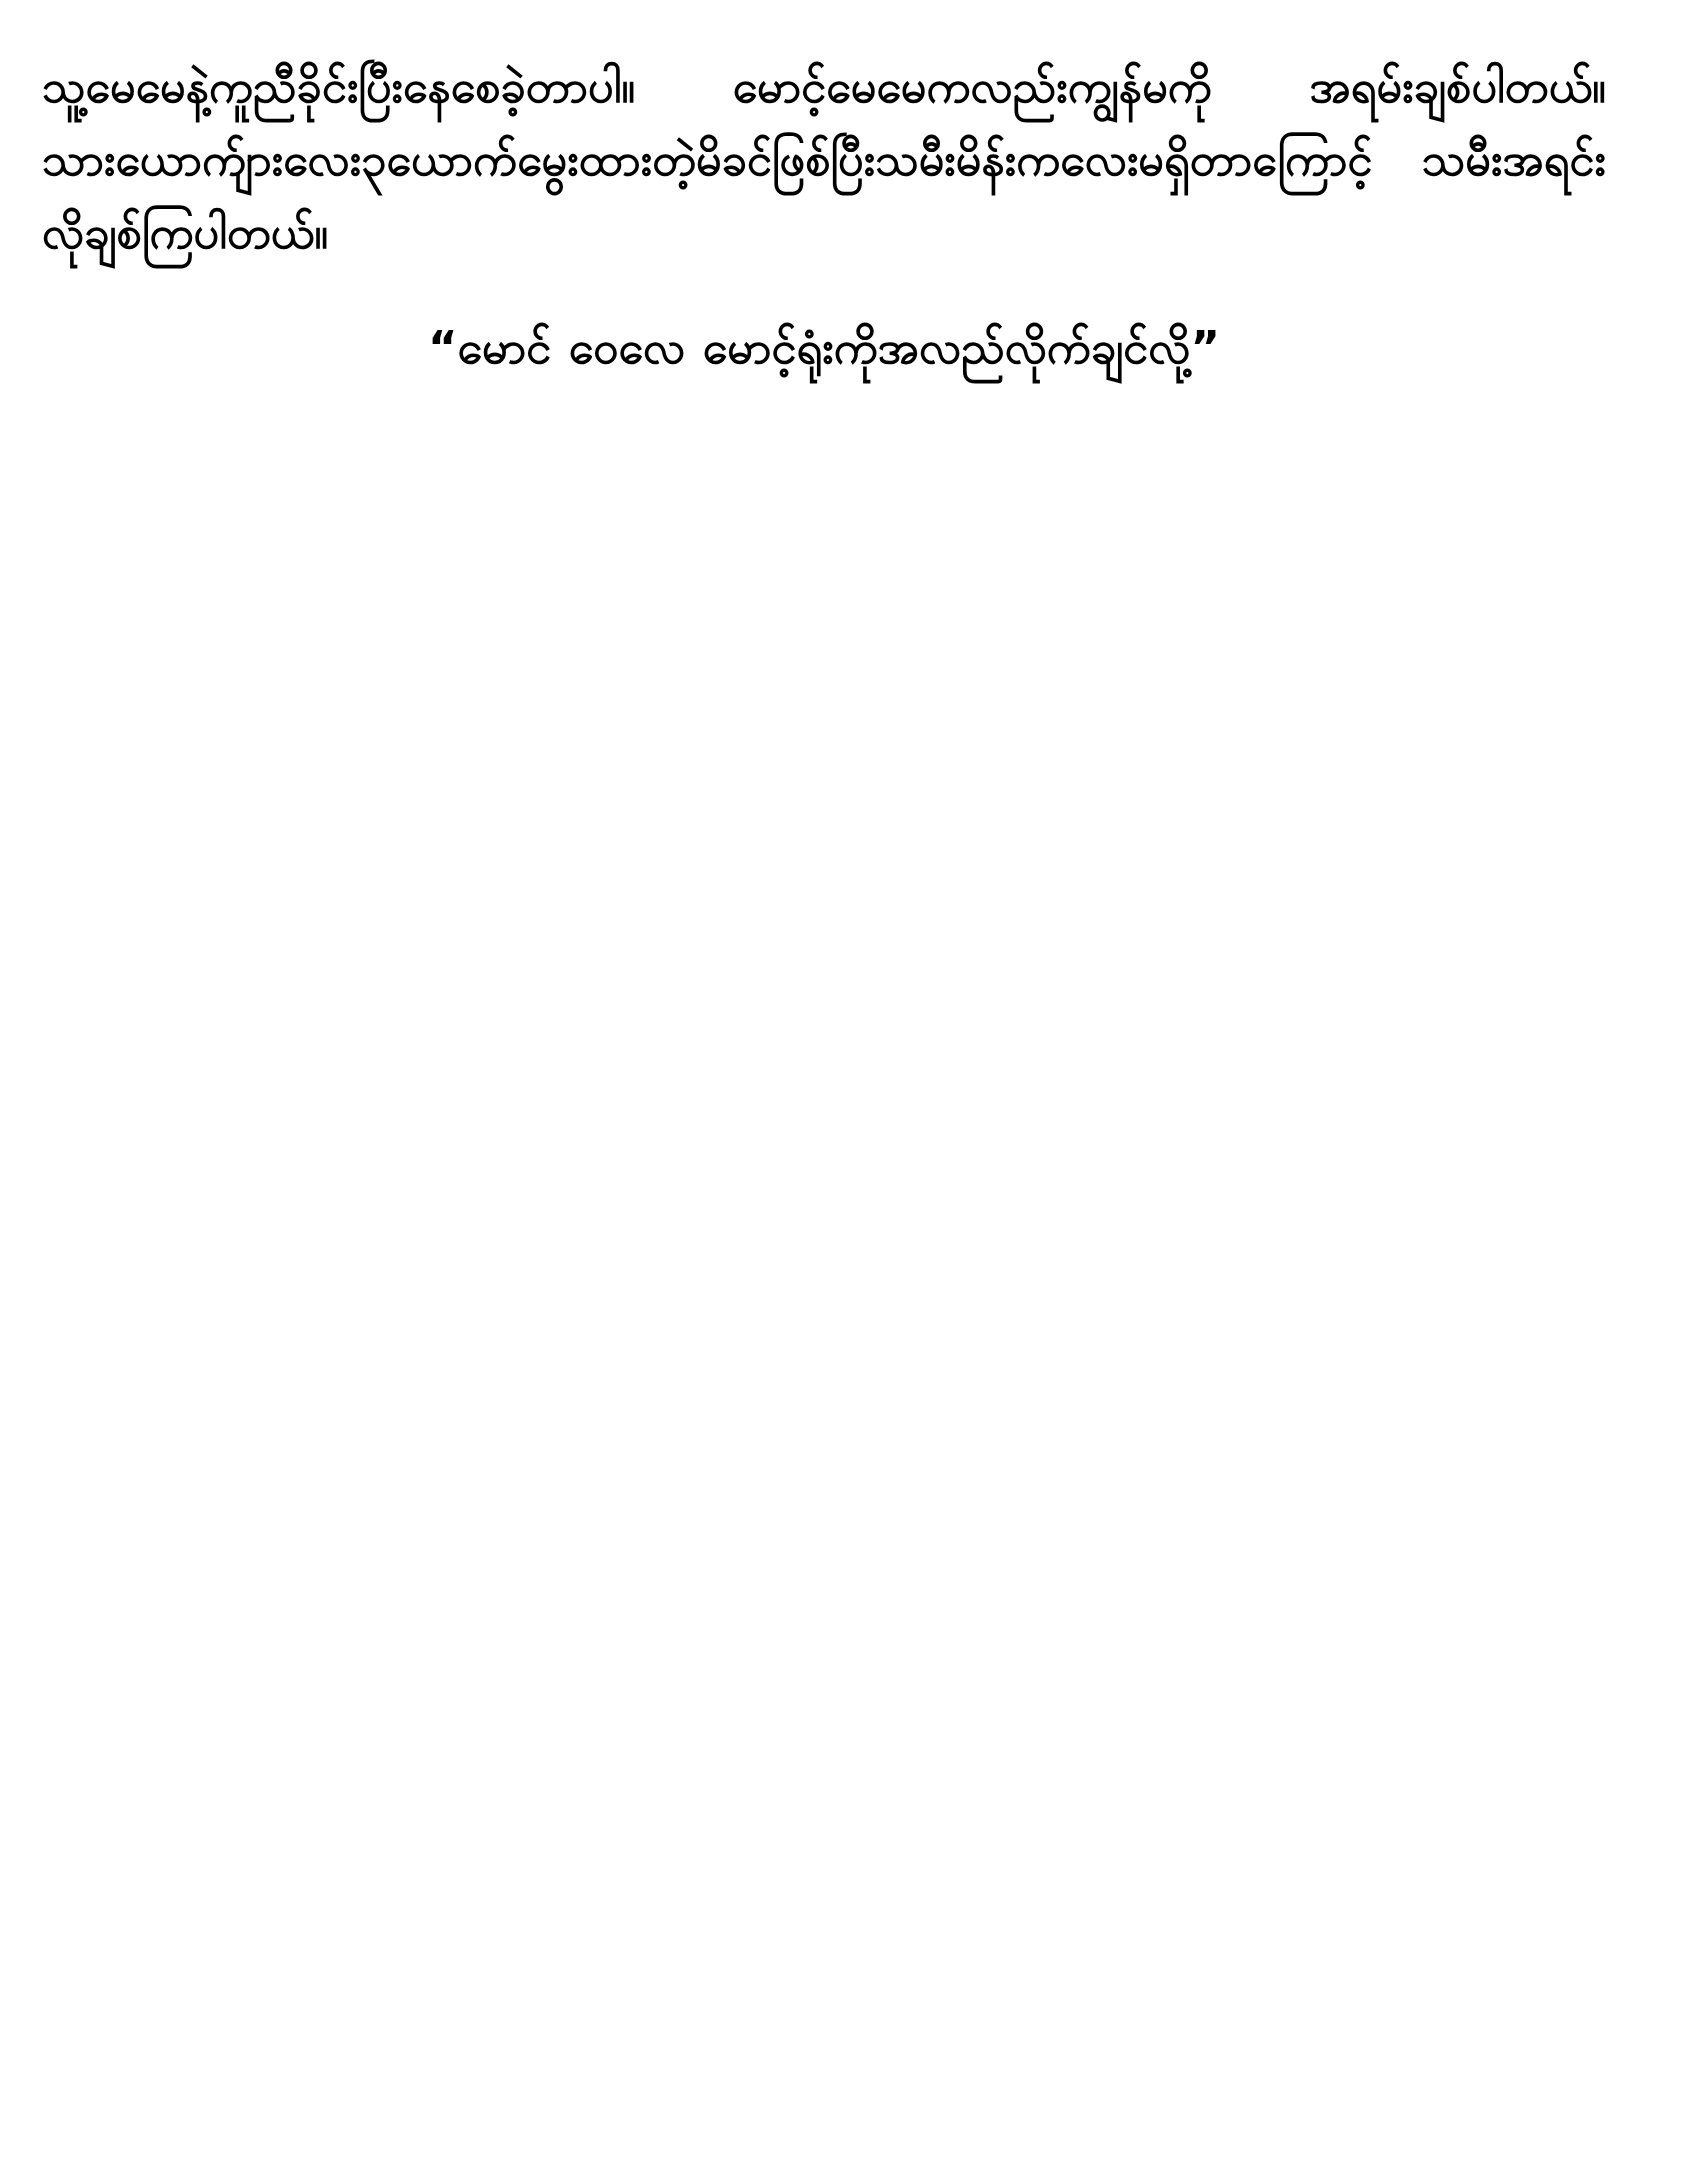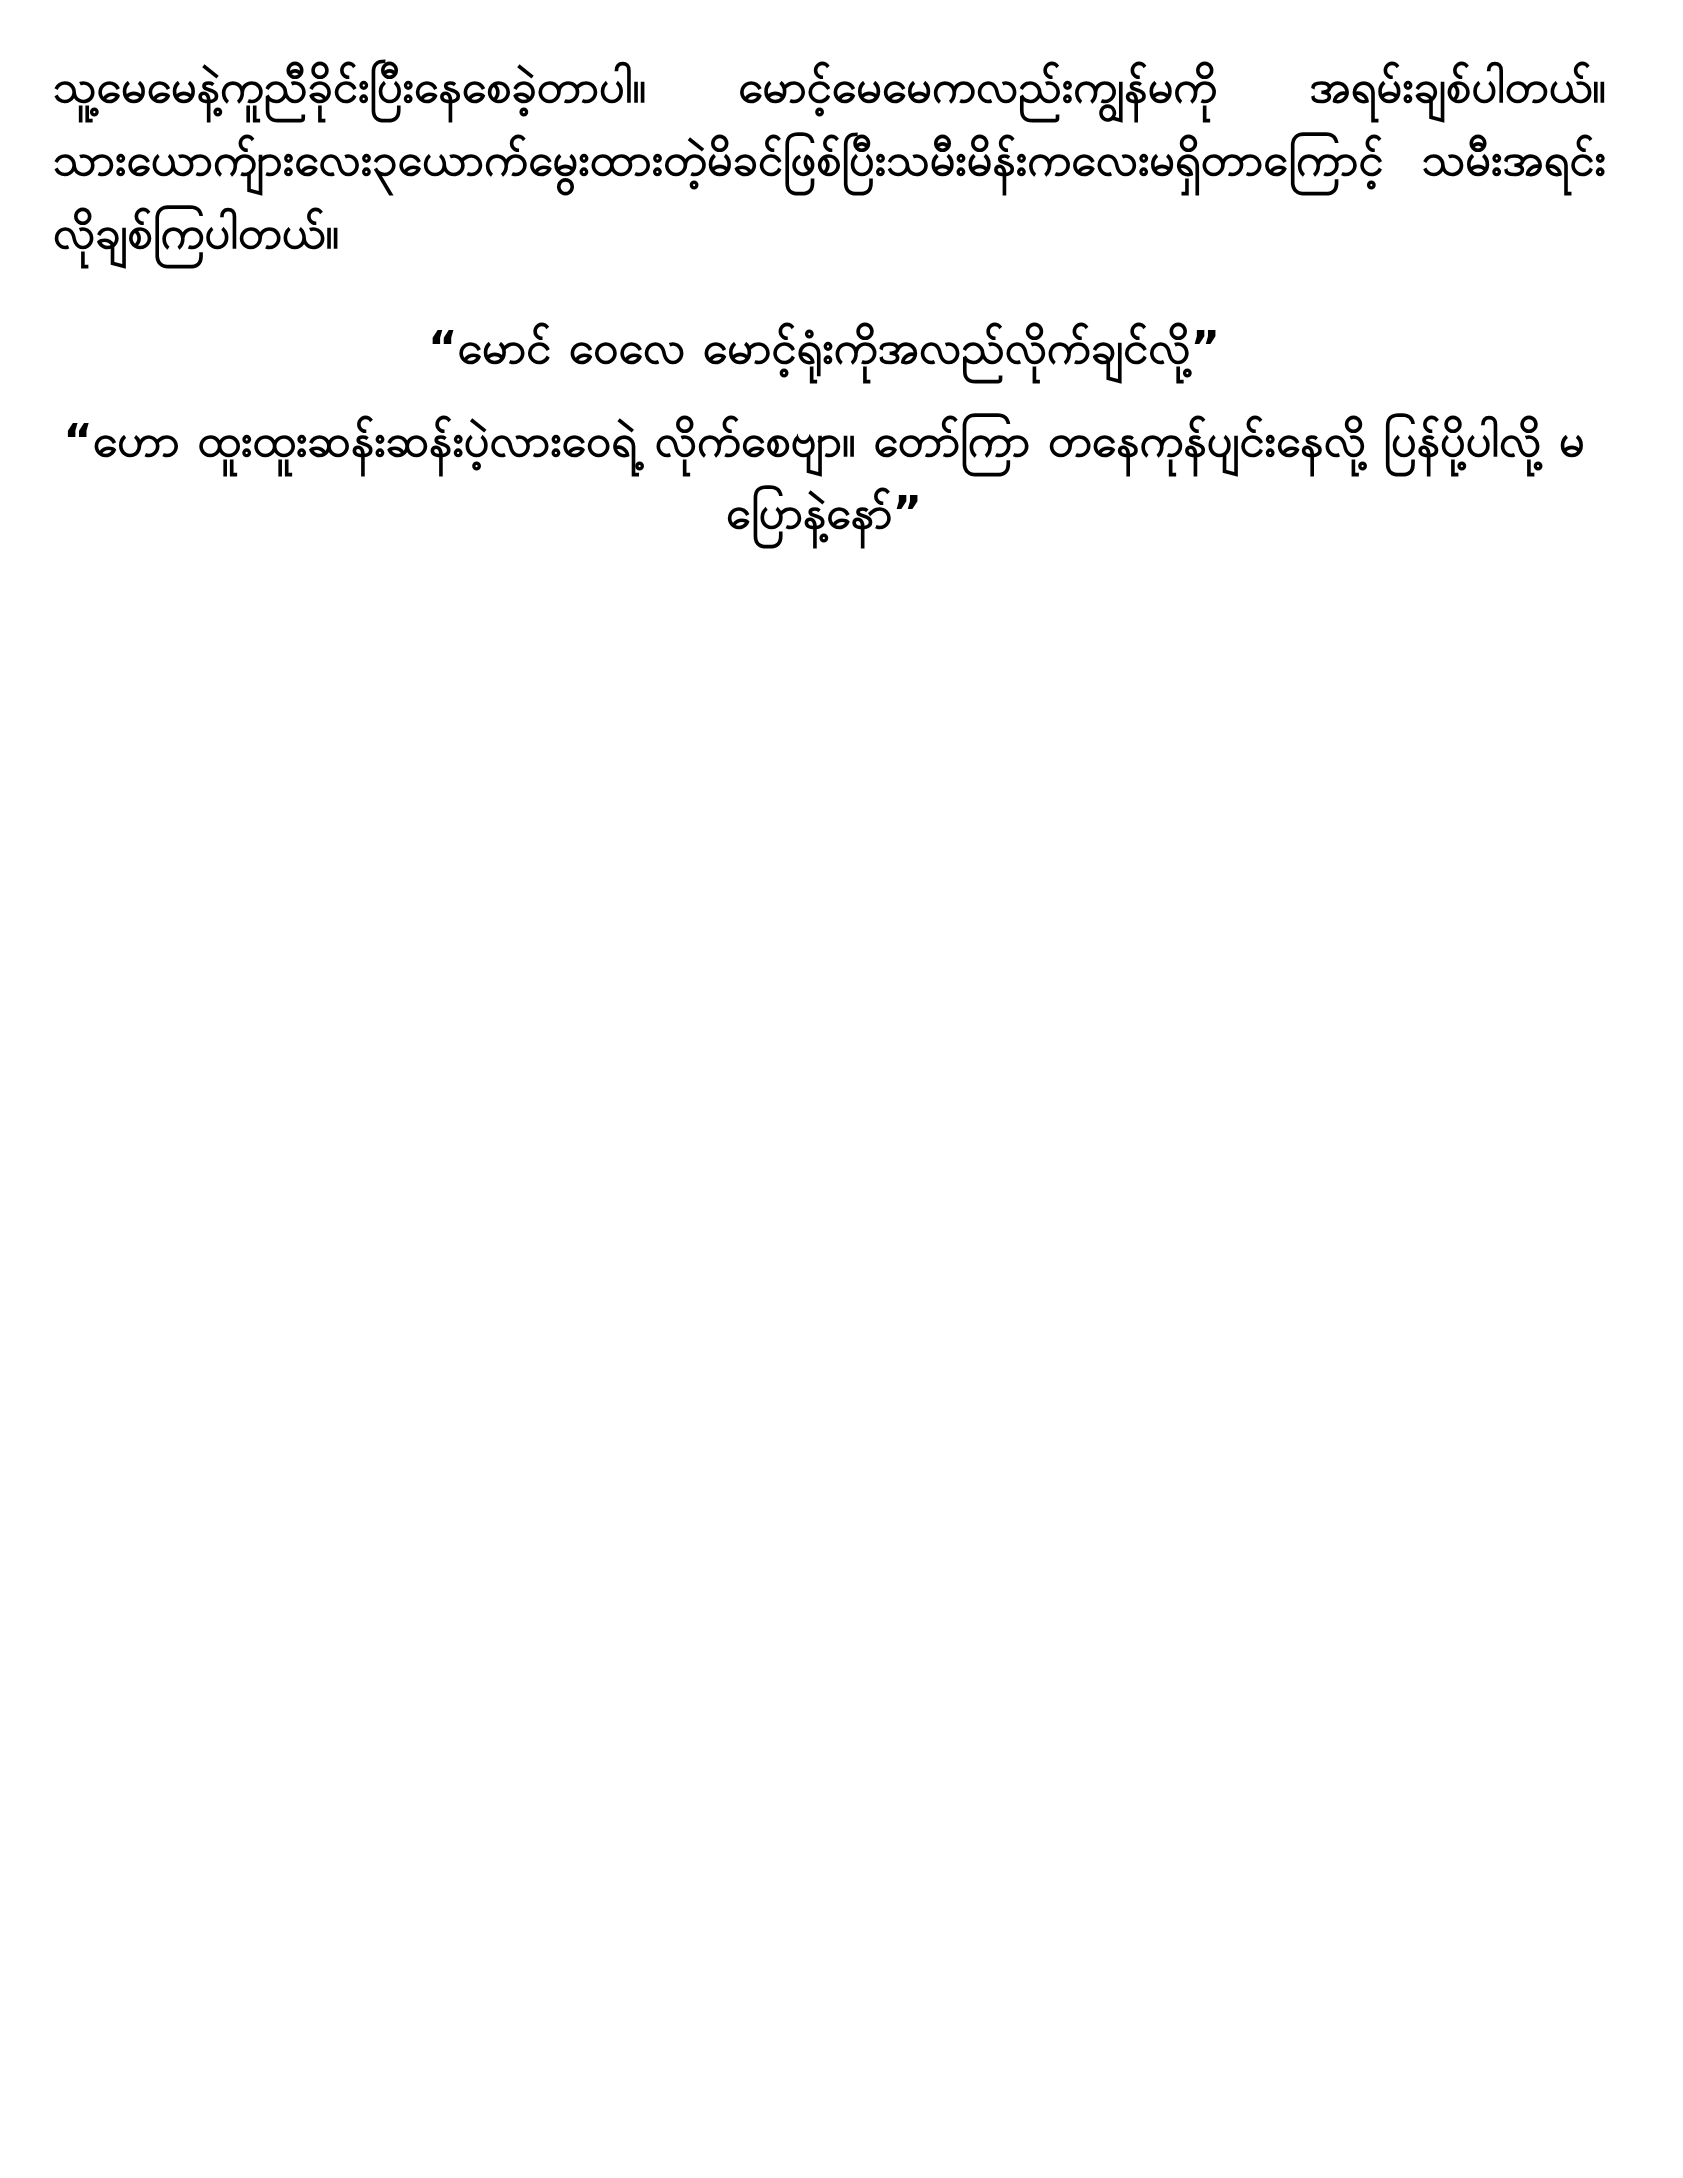--- a/index.html
+++ b/index.html
@@ -30,21 +30,20 @@
     letter-spacing: 0px;
     word-spacing: 2px;
     text-align: center;
     margin: 0 0 6px 0;
     white-space: pre-wrap;
     font-weight: 600;
   }
   .para.justify {
     text-align: justify;
     text-justify: inter-word;
-    margin-left: 11px;
   }
   .para.quote {
     margin-top: 20px;
     margin-bottom: 14px;
   }
   .para.tight {
     margin-bottom: 2px;
   }
   .spacer-sm { height: 16px; }
   .spacer-md { height: 34px; }
@@ -54,21 +53,20 @@
 
 <div class="page">
   <div class="doc-body">
 
     <p class="para justify">သူ့မေမေနဲ့ကူညီခိုင်းပြီးနေစေခဲ့တာပါ။ မောင့်မေမေကလည်းကျွန်မကို အရမ်းချစ်ပါတယ်။ သားယောက်ျားလေး၃ယောက်မွေးထားတဲ့မိခင်ဖြစ်ပြီးသမီးမိန်းကလေးမရှိတာကြောင့် သမီးအရင်းလိုချစ်ကြပါတယ်။</p>
 
     <div class="spacer-sm"></div>
 
     <p class="para quote">“မောင် ဝေလေ မောင့်ရုံးကိုအလည်လိုက်ချင်လို့”</p>
 
-    <p class="para quote">“ဟော ထူးထူးဆန်းဆန်းပဲ့လားဝေရဲ့ လိုက်စေဗျာ။ တော်ကြာ တနေကုန်ပျင်းနေလို့ ပြန်ပို့ပါလို့ မပြောနဲ့နော်”</p>
 
 
     <div class="spacer-md"></div>
 
 
     <div class="spacer-sm"></div>
 
 
 
 

